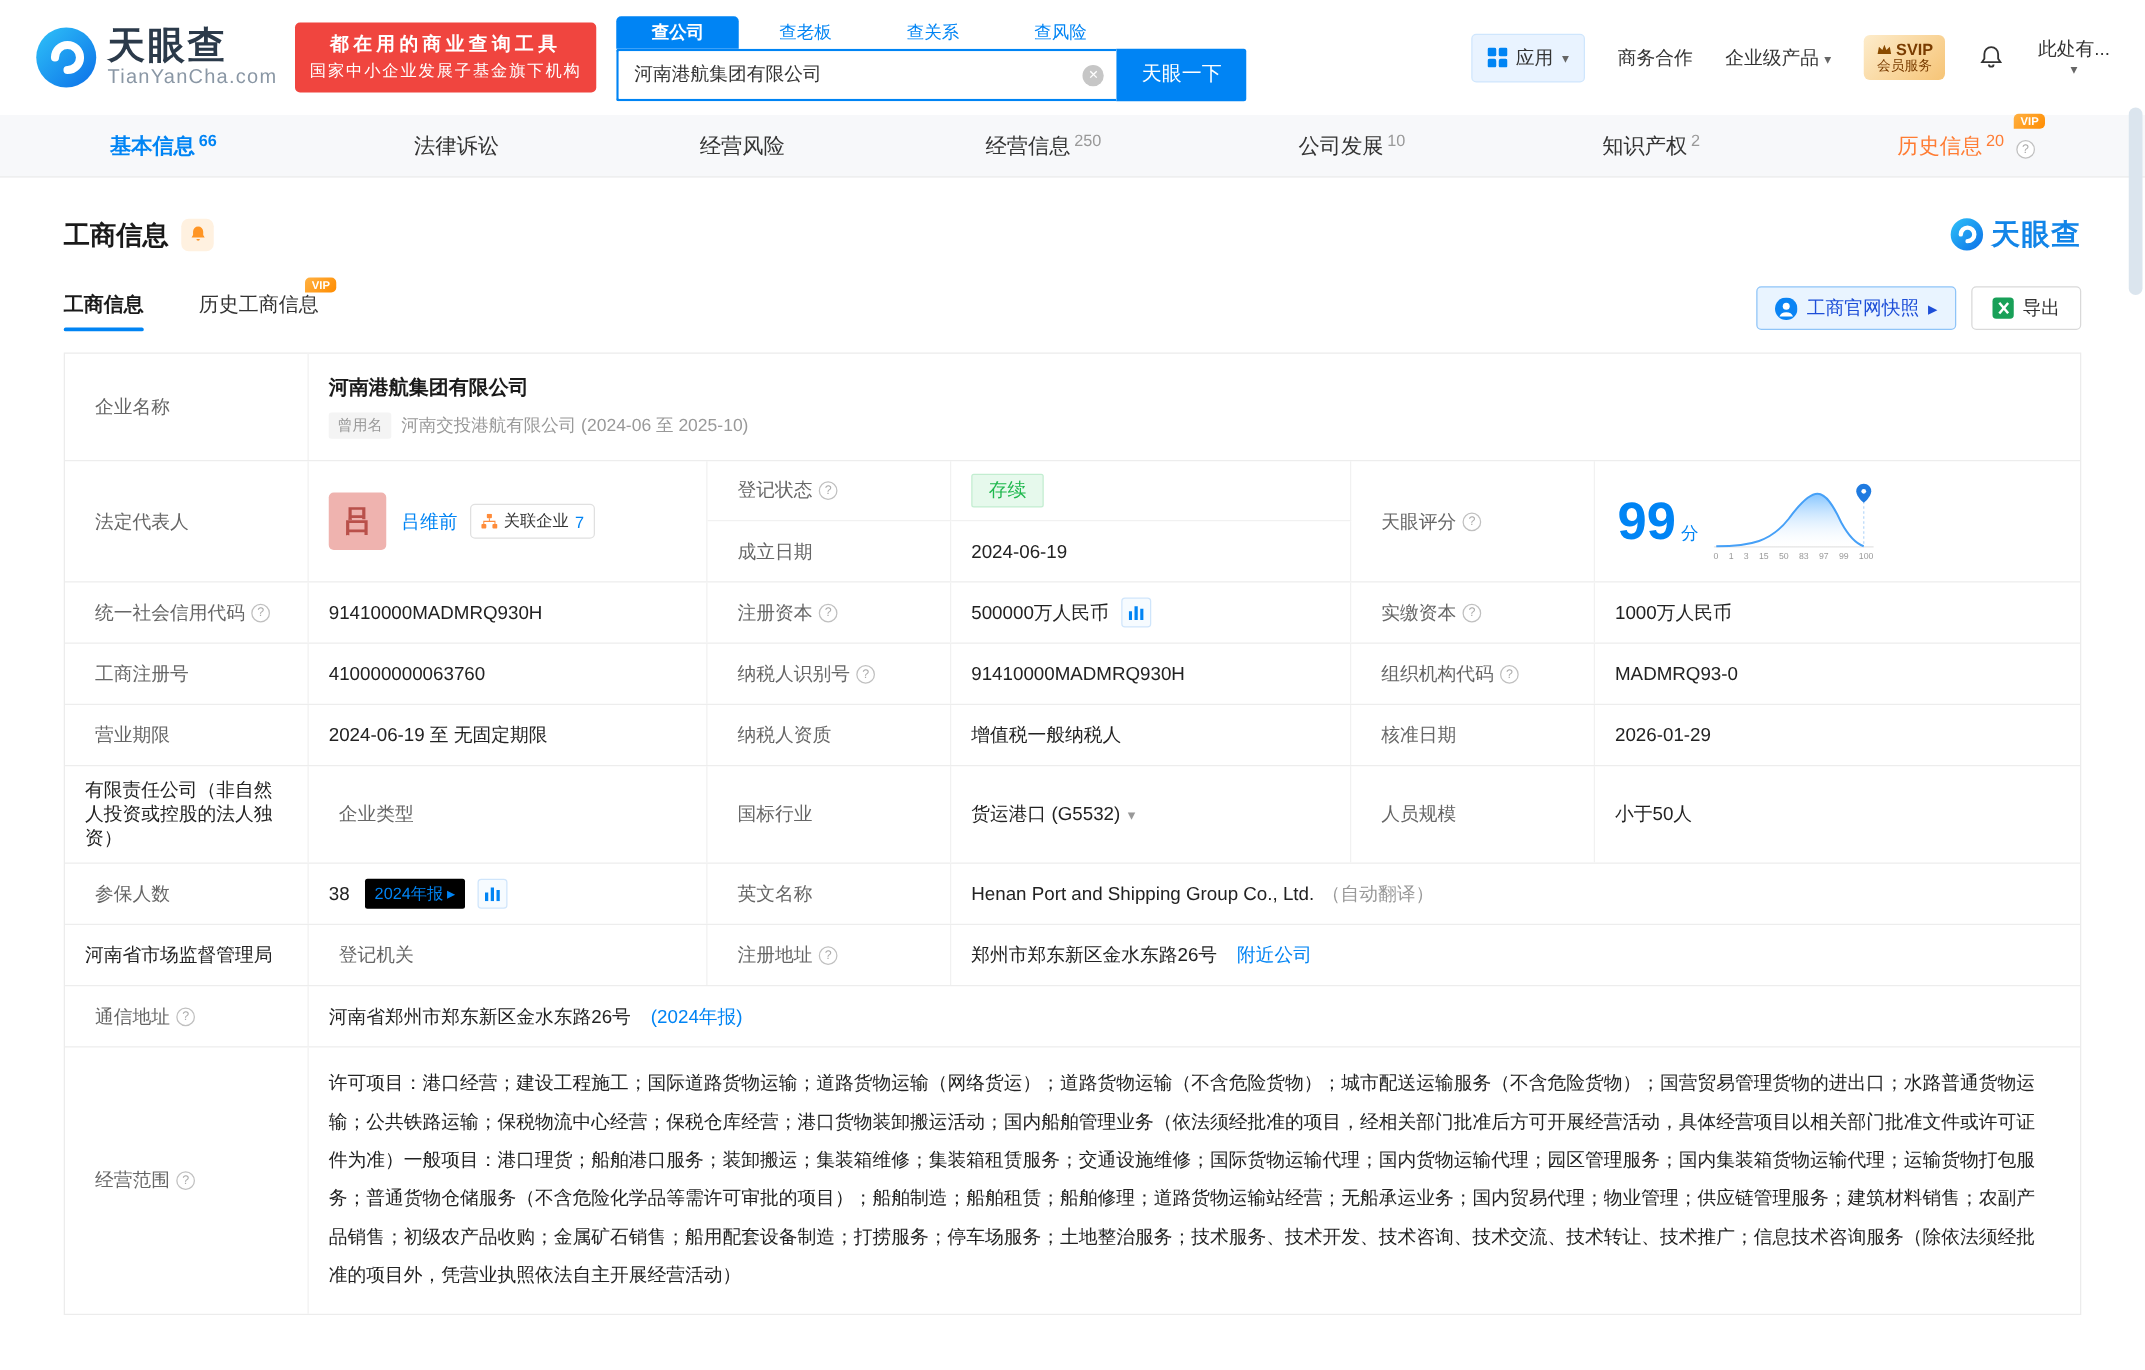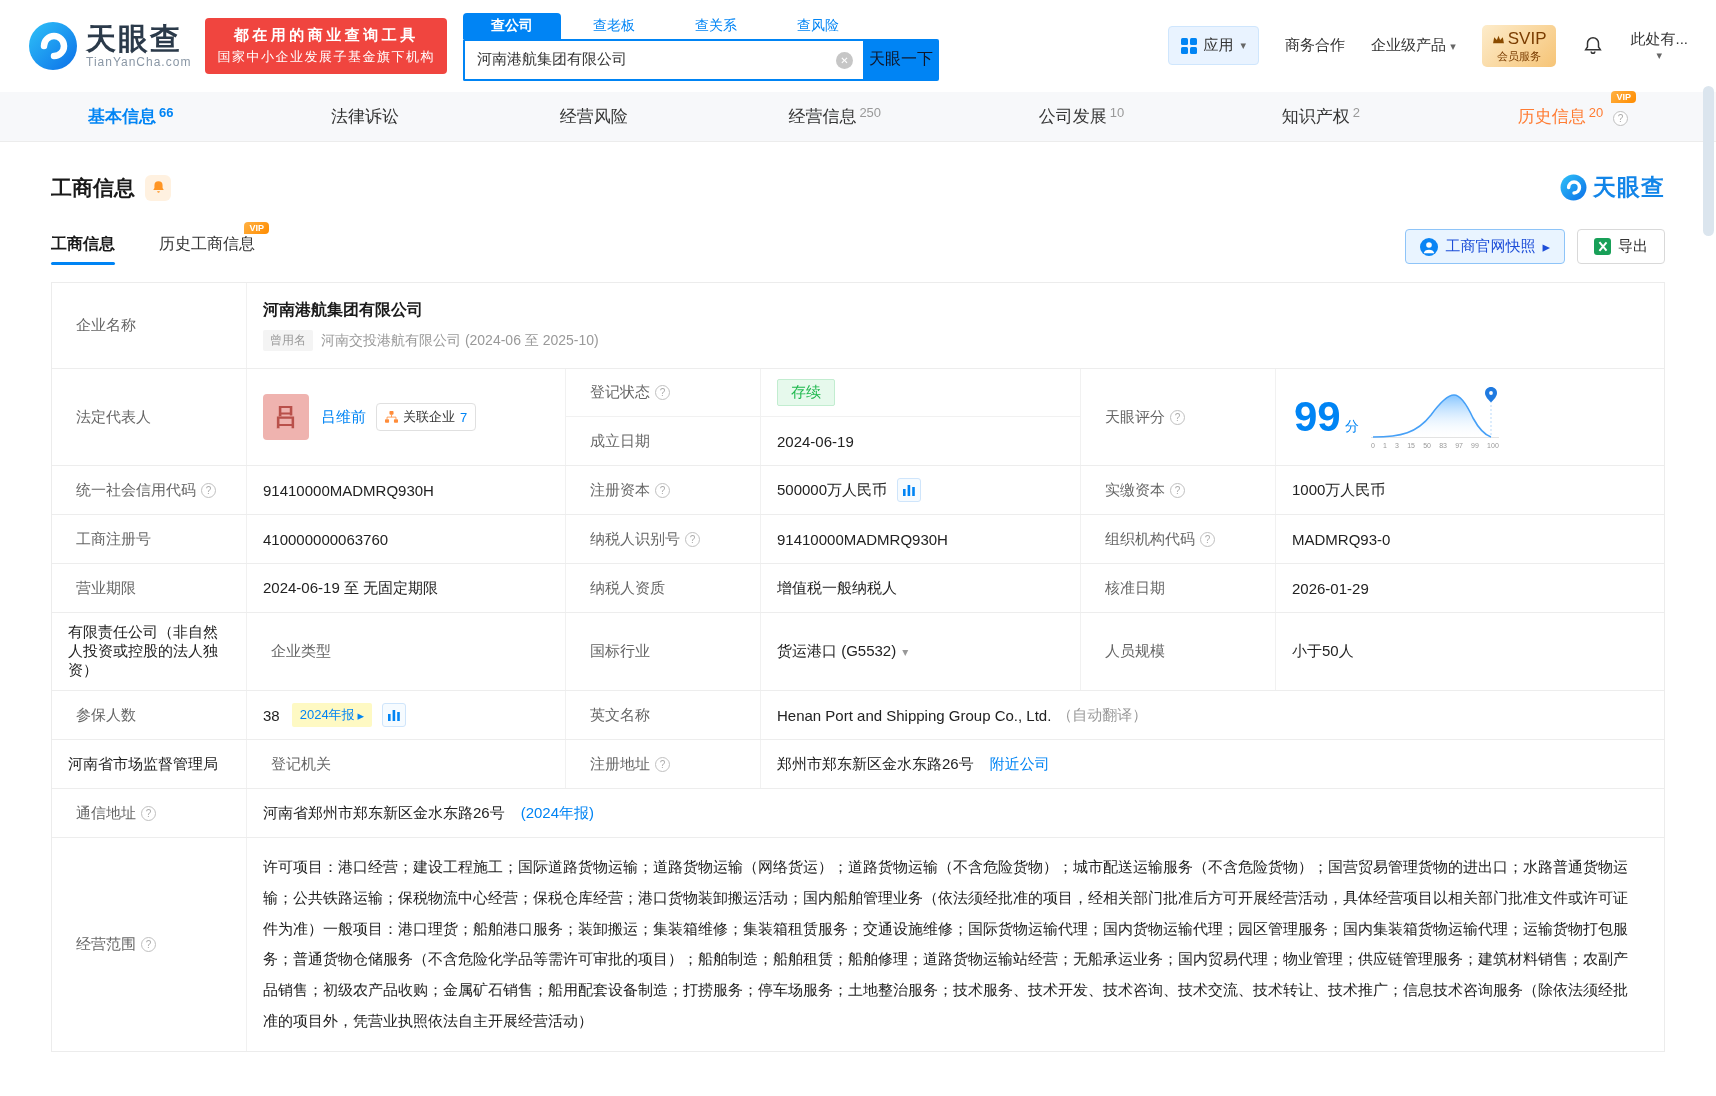--- a/index.html
+++ b/index.html
@@ -6,39 +6,39 @@
   body {
     width: 1716px; height: 1096px; position: relative; overflow: hidden;
     background: #fff; color: #222;
     font-family: "Liberation Sans", "DejaVu Sans", sans-serif;
     font-size: 15px;
   }
   
   .topbar { display: flex; align-items: center; height: 92px; padding: 0 28px; background: #fff; }
   .logo { display: flex; align-items: center; gap: 8px; }
   .logo-text .cn { font-size: 30px; font-weight: bold; color: #2b3a4a; letter-spacing: 2px; line-height: 1.05; }
-  .logo-text .en { font-size: 12px; color: #8a97a5; letter-spacing: 1px; }
+  .logo-text .en { font-size: 16px; color: #8a97a5; letter-spacing: 1px; }
   .banner { margin-left: 14px; background: #f0453f; border-radius: 4px; color: #fff; padding: 8px 12px; text-align: center; }
   .banner .b1 { font-size: 15px; font-weight: bold; letter-spacing: 3.5px; }
   .banner .b2 { font-size: 13px; letter-spacing: 1.5px; margin-top: 3px; }
   .search-block { margin-left: 16px; display: flex; flex-direction: column; }
   .search-tabs { display: flex; align-items: flex-end; gap: 4px; height: 27px; }
   .search-tab { font-size: 14px; color: #0084f4; padding: 4px 28px; cursor: pointer; margin-top: 15px; }
   .search-tab.active { background: #0084f4; color: #fff; border-radius: 4px 4px 0 0; font-weight: bold; }
   .search-row { display: flex; }
   .input-wrap { position: relative; }
   .search-input { width: 400px; height: 42px; border: 2px solid #0084f4; border-right: none; border-radius: 2px 0 0 2px; padding: 0 36px 0 12px; font-size: 15px; color: #333; outline: none; font-family: inherit; }
   .clear-btn { position: absolute; right: 10px; top: 13px; width: 17px; height: 17px; border-radius: 50%; background: #c6c6c6; color: #fff; font-size: 10px; display: flex; align-items: center; justify-content: center; cursor: pointer; }
-  .search-btn { width: 76px; height: 42px; background: #0084f4; color: #0f172a; font-size: 16px; border: none; border-radius: 0 2px 2px 0; cursor: pointer; font-family: inherit; }
+  .search-btn { width: 104px; height: 42px; background: #0084f4; color: #ffffff; font-size: 16px; border: none; border-radius: 0 2px 2px 0; cursor: pointer; font-family: inherit; }
   .top-right { margin-left: auto; display: flex; align-items: center; gap: 26px; }
   .apps-btn { display: flex; align-items: center; gap: 7px; background: #e9f3ff; border: 1px solid #cfe6fd; border-radius: 4px; padding: 9px 12px; font-size: 15px; color: #333; cursor: pointer; }
   .plain-link { font-size: 15px; color: #333; cursor: pointer; white-space: nowrap; }
   .caret { font-size: 11px; color: #666; }
   .svip-badge { background: linear-gradient(135deg, #fdeccb, #f6c476); border-radius: 5px; padding: 4px 10px; text-align: center; cursor: pointer; line-height: 1.2; }
-  .svip-badge .l1 { font-size: 17px; font-weight: normal; color: #7a3c00; display: flex; align-items: center; gap: 3px; justify-content: center; }
+  .svip-badge .l1 { font-size: 13px; font-weight: bold; color: #7a3c00; display: flex; align-items: center; gap: 3px; justify-content: center; }
   .svip-badge .l2 { font-size: 11px; color: #7a3c00; }
   .bell-btn { cursor: pointer; display: flex; }
   .more-link { display: flex; flex-direction: column; align-items: center; cursor: pointer; color: #333; }
   
   .nav-tabs { height: 50px; background: #f7f8fa; border-bottom: 1px solid #ececec; display: flex; align-items: center; justify-content: space-between; padding: 0 88px; }
   .nav-tab { font-size: 17px; color: #333; cursor: pointer; position: relative; white-space: nowrap; }
   .nav-tab .cnt { font-size: 13px; color: #999; position: relative; top: -5px; margin-left: 3px; }
   .nav-tab.active { color: #0084f4; font-weight: bold; }
   .nav-tab.active .cnt { color: #0084f4; }
   .nav-tab.history { color: #ff7c33; }
@@ -92,21 +92,21 @@
   .rep-name { color: #0084f4; margin: 0 10px 0 12px; cursor: pointer; }
   .rel-badge { display: inline-flex; align-items: center; gap: 5px; border: 1px solid #e0e0e0; border-radius: 4px; padding: 4px 8px; font-size: 13px; color: #333; cursor: pointer; white-space: nowrap; }
   .rel-badge .n { color: #0084f4; }
   .status-badge { background: #e6f9ec; border: 1px solid #c2edd0; color: #1fb84e; padding: 3px 13px; border-radius: 2px; font-size: 15px; }
   .score-cell { gap: 12px; padding-left: 18px; }
   .score-num { color: #0084f4; font-weight: bold; font-size: 42px; line-height: 1; }
   .score-unit { color: #0084f4; font-size: 14px; }
   .score-chart { display: flex; flex-direction: column; width: 128px; }
   .score-ticks { display: flex; justify-content: space-between; font-size: 7px; color: #999; padding: 1px 0 0 0; }
   .mini-chart-btn { display: inline-flex; align-items: center; justify-content: center; width: 24px; height: 24px; border: 1px solid #cfe5fb; border-radius: 3px; margin-left: 10px; cursor: pointer; background: #f6fbff; }
-  .annual-badge { background: #fef9c3; color: #0084f4; font-size: 13px; padding: 3px 8px; border-radius: 2px; margin-left: 12px; cursor: pointer; display: inline-flex; align-items: center; gap: 3px; }
+  .annual-badge { background: #000000; color: #0084f4; font-size: 13px; padding: 3px 8px; border-radius: 2px; margin-left: 12px; cursor: pointer; display: inline-flex; align-items: center; gap: 3px; }
   .blue-link { color: #0084f4; cursor: pointer; }
   .gray-note { color: #999; margin-left: 6px; }
   .industry-caret { color: #999; font-size: 12px; margin-left: 6px; cursor: pointer; }
   .addr-gap { margin-left: 16px; }
   .scope-text { line-height: 2.05; color: #2a2a2a; padding: 14px 24px 14px 16px; }
   .scope-label { align-items: center; }
   
   .scrollbar-track { position: absolute; right: 0; top: 0; width: 16px; height: 100%; }
   .scrollbar-thumb { position: absolute; right: 2px; top: 86px; width: 11px; height: 150px; background: #dbe5ee; border-radius: 6px; cursor: pointer; }
 </style>

